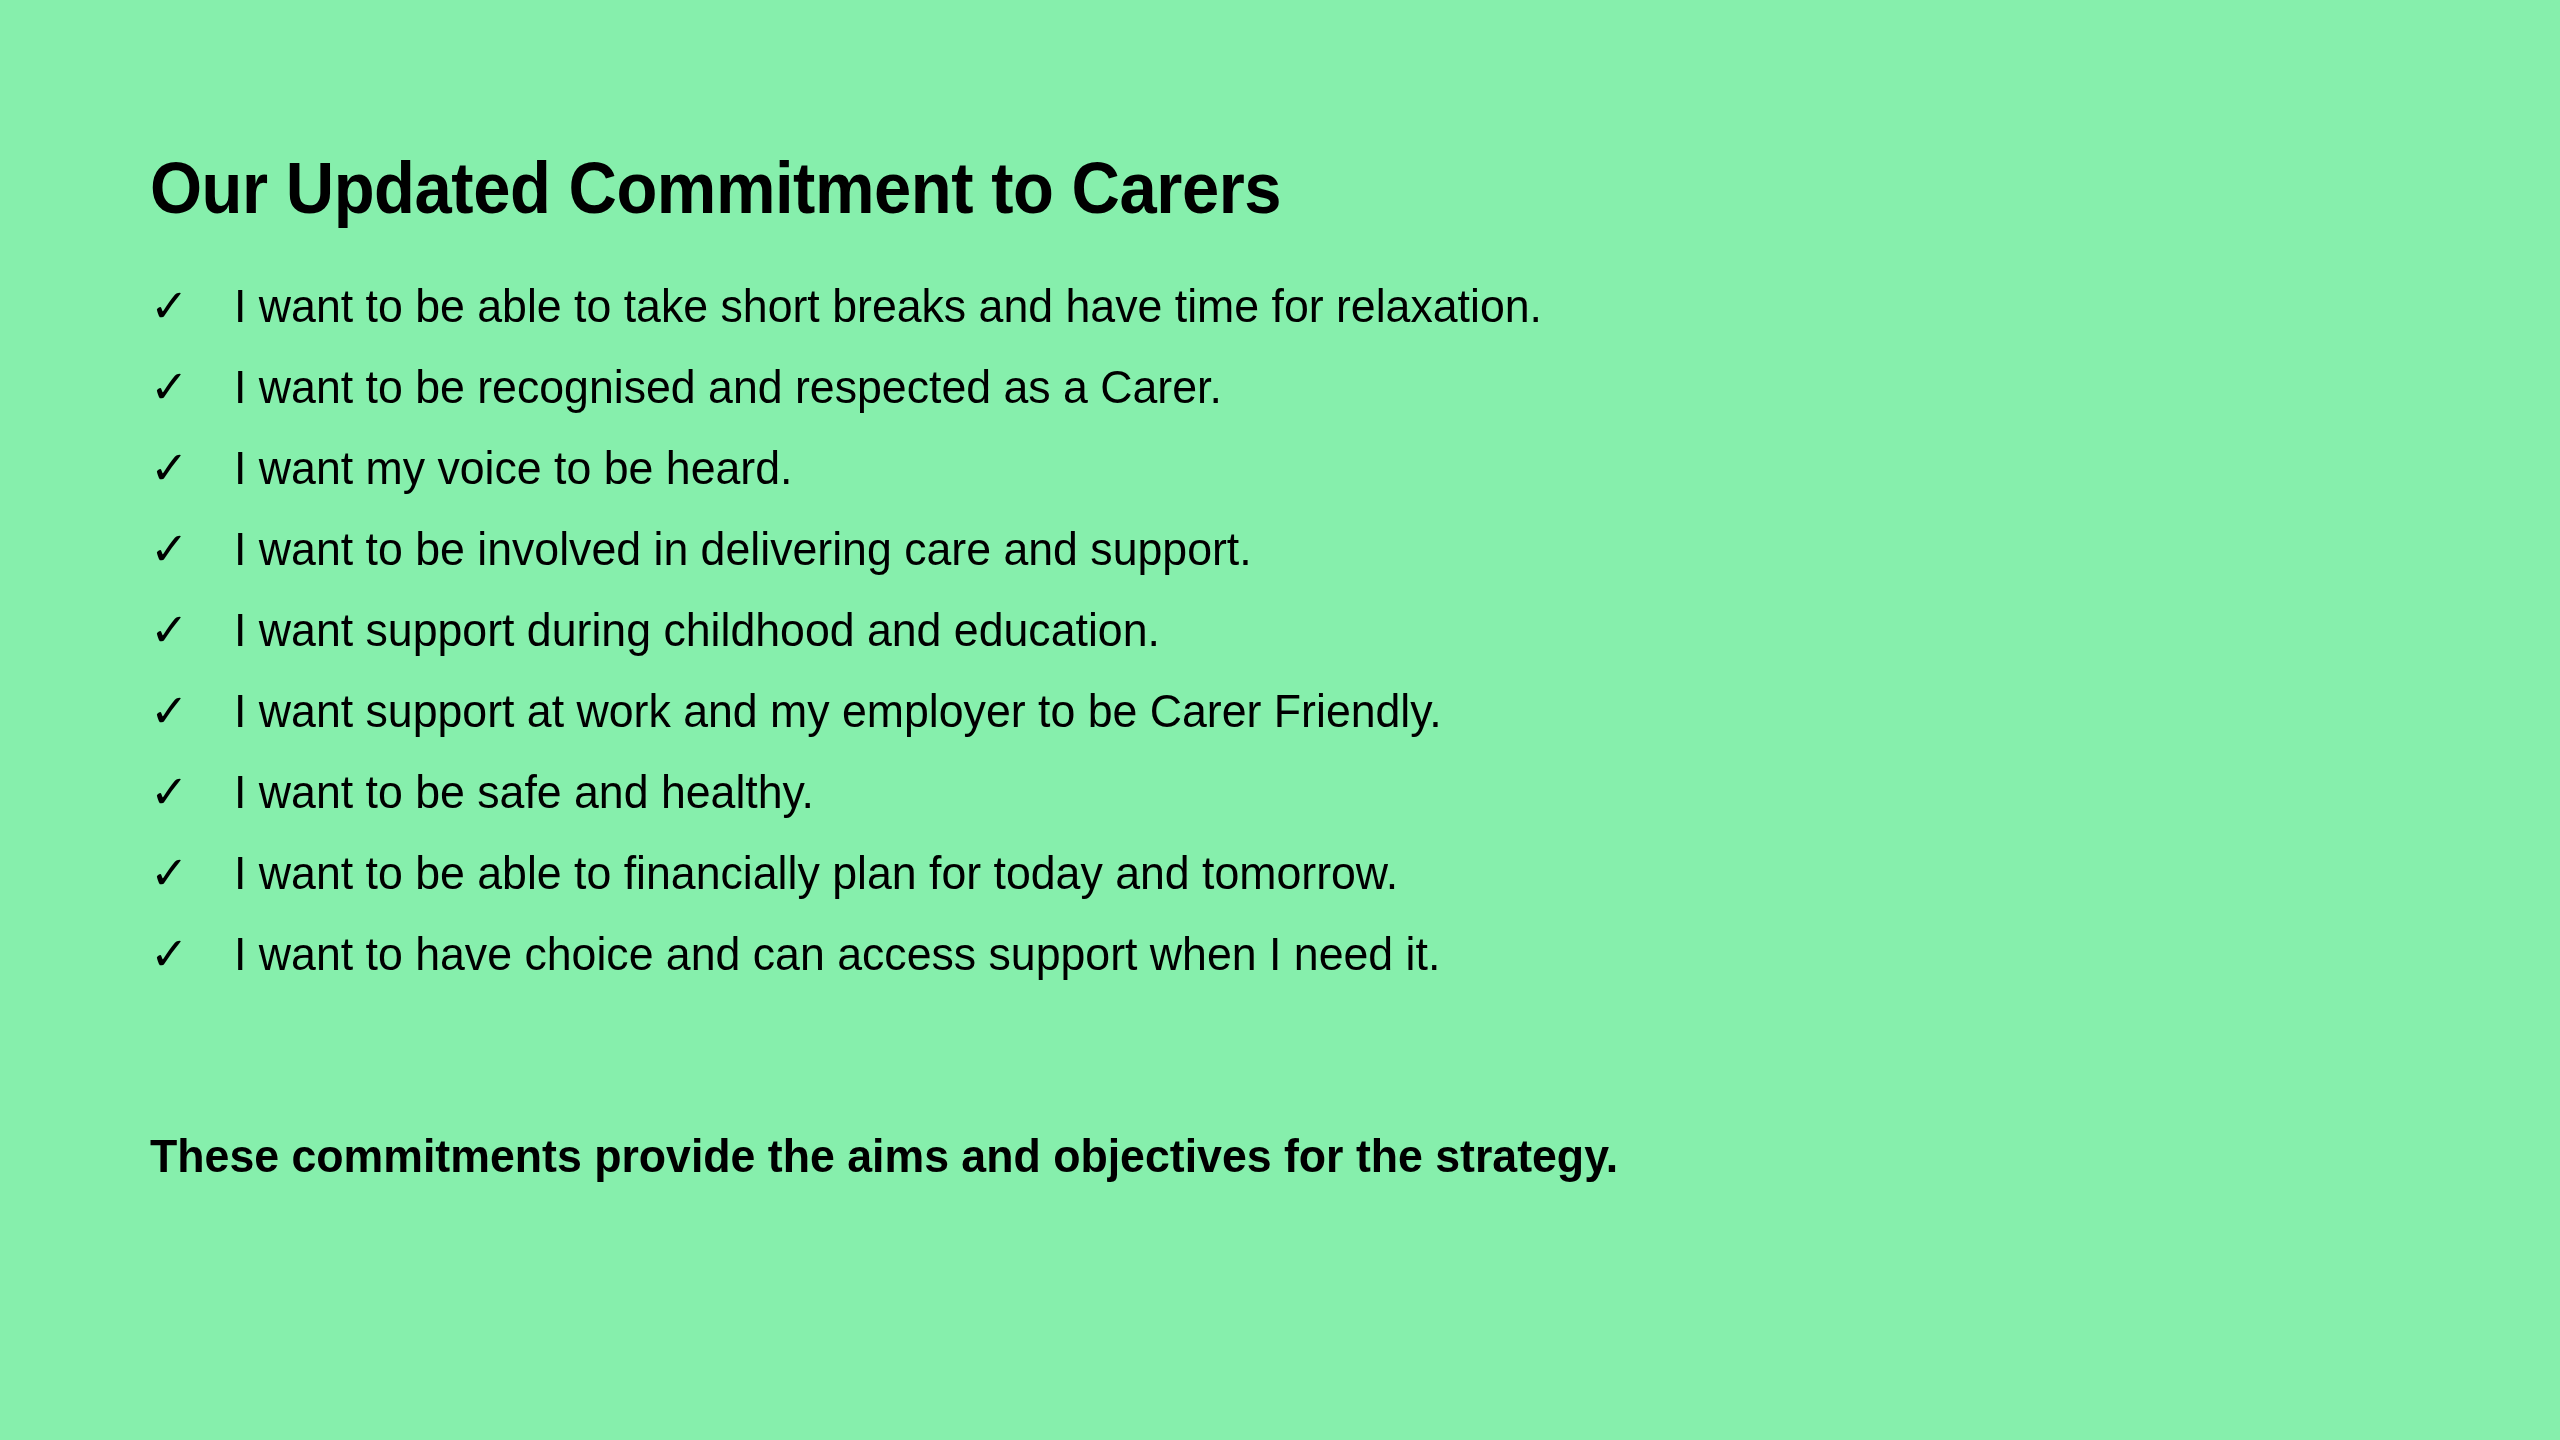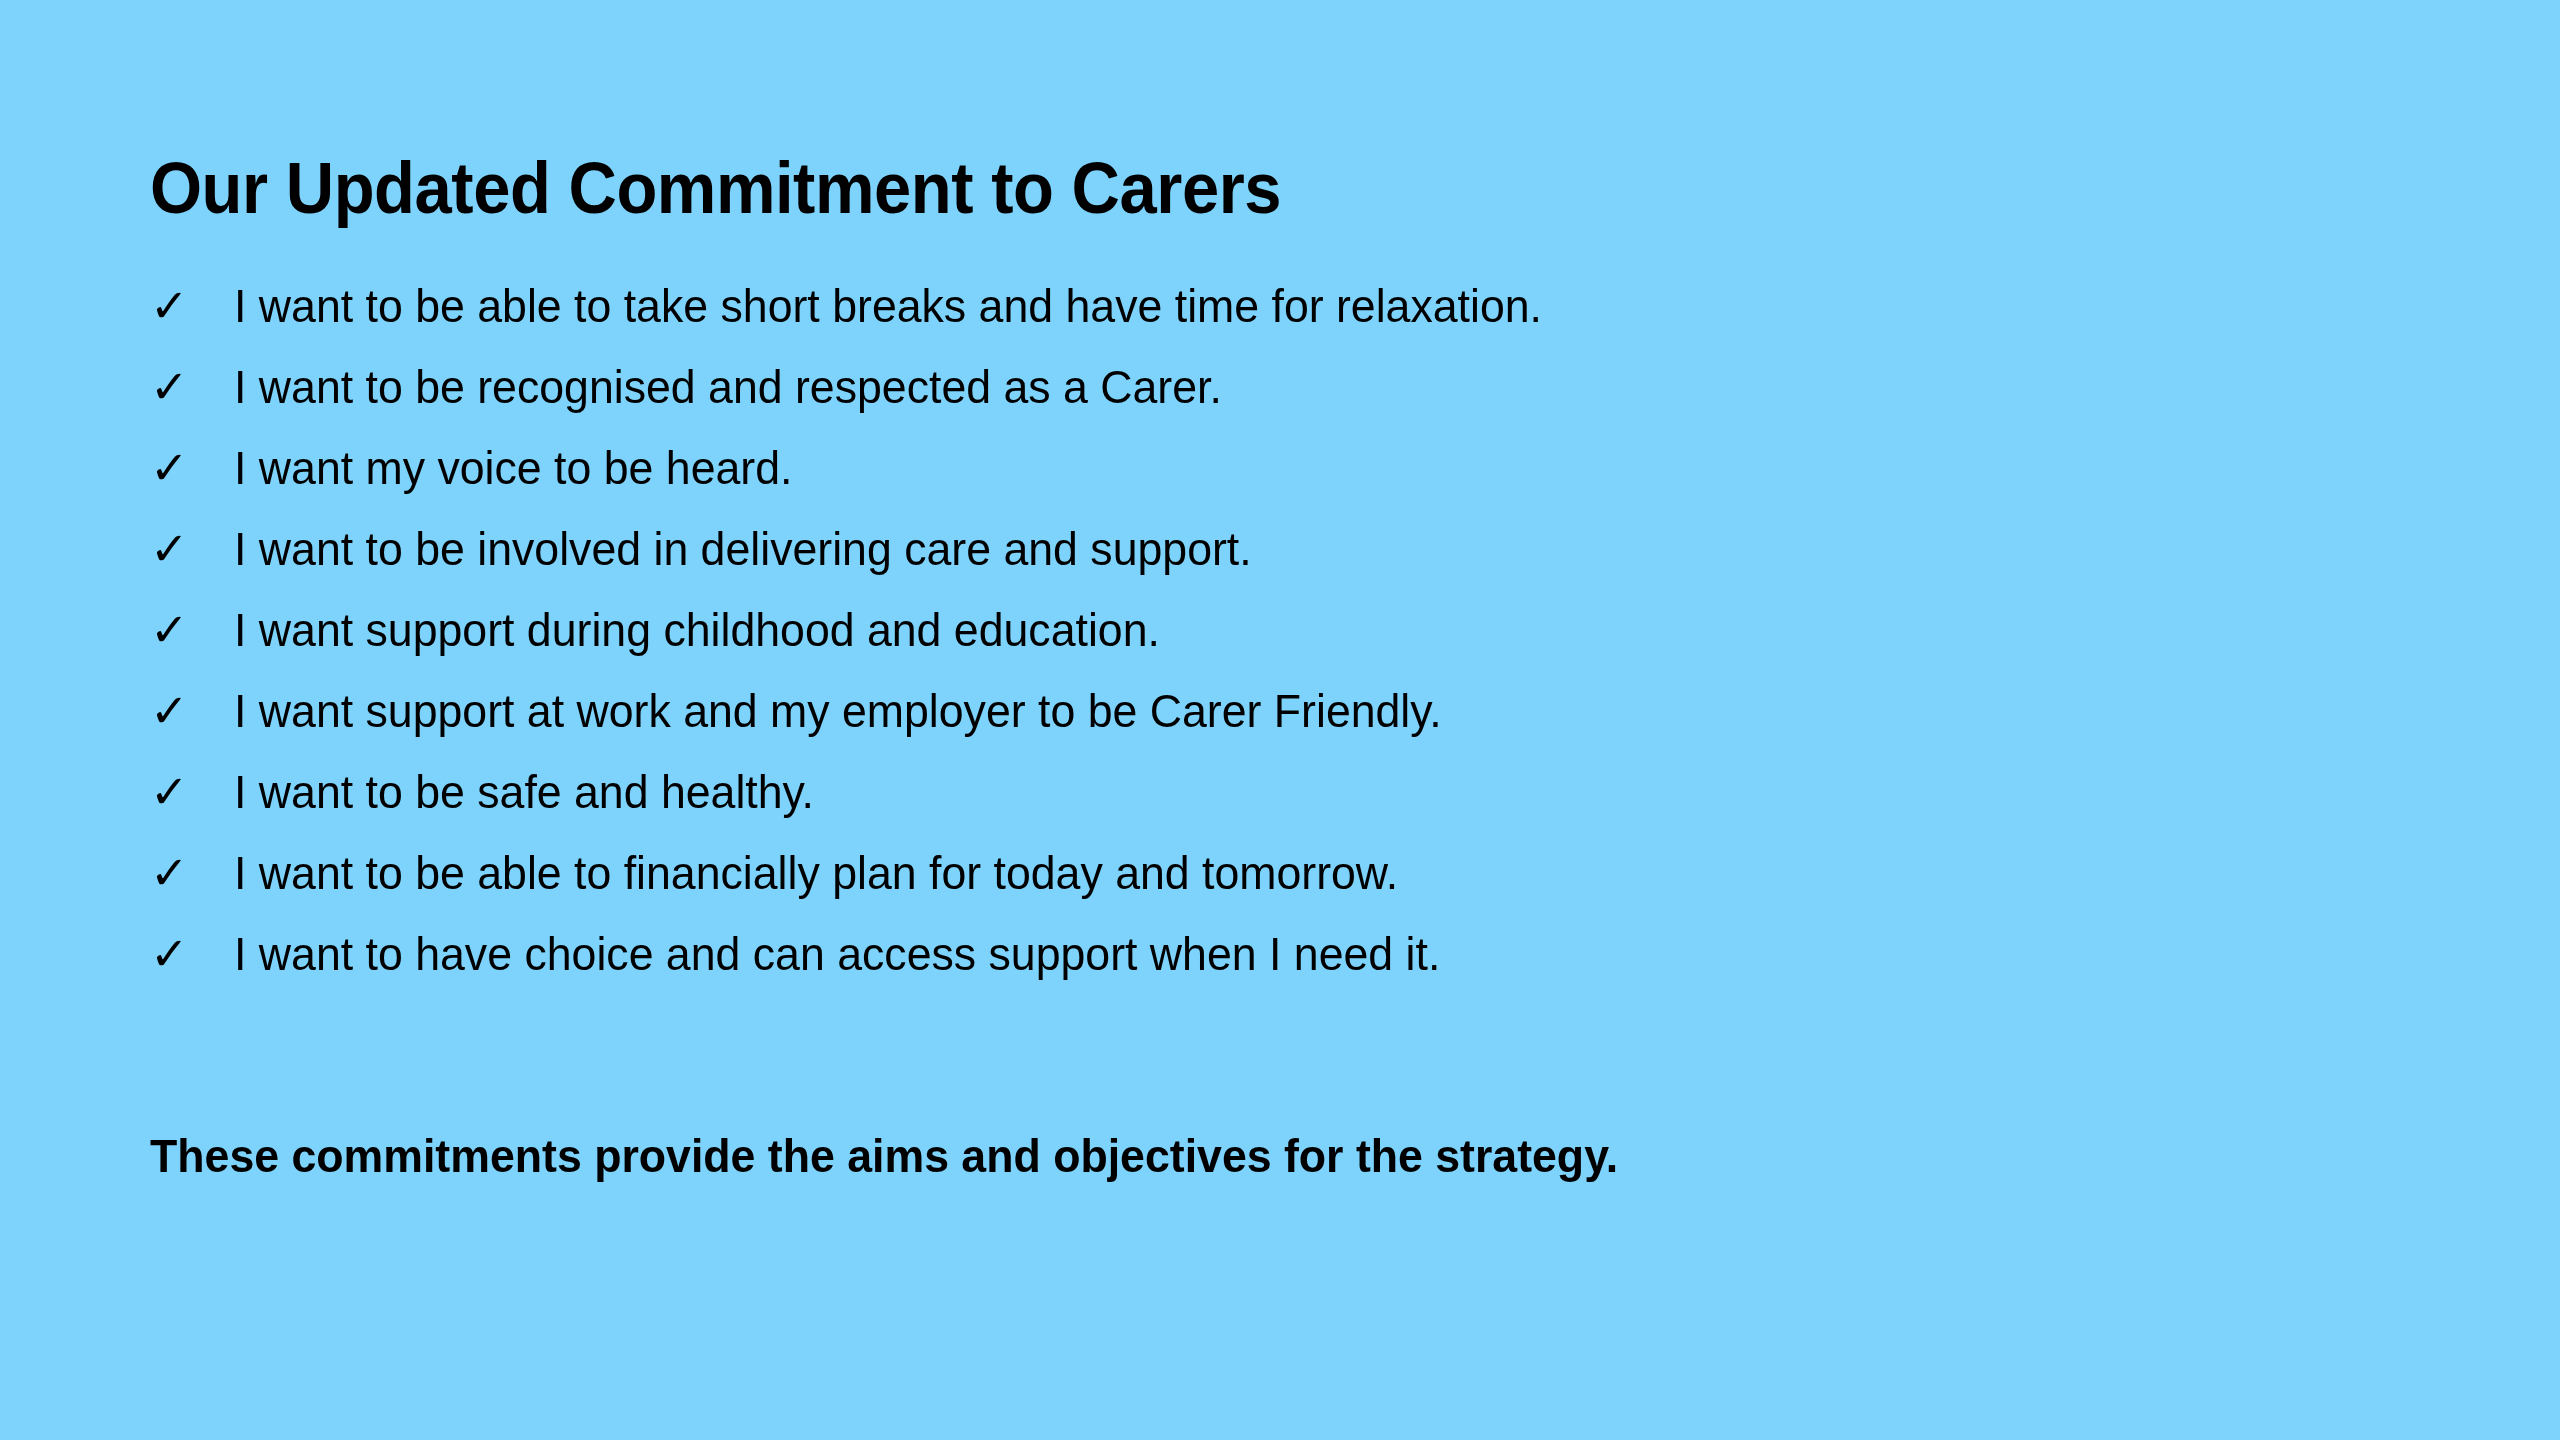--- a/index.html
+++ b/index.html
@@ -14,21 +14,21 @@
     position: relative;
     overflow: hidden;
     font-family: "Liberation Sans", sans-serif;
     color: #000000;
     -webkit-font-smoothing: antialiased;
   }
 
   .slide {
     position: absolute;
     inset: 0;
-    background: #7dd3fc;
+    background: #86efac;
     padding-left: 24px;
   }
 
   
   .slide-title {
     position: absolute;
     left: 150px;
     top: 103px;
     font-family: "Liberation Sans Narrow", "Liberation Sans", sans-serif;
     font-size: 72px;

